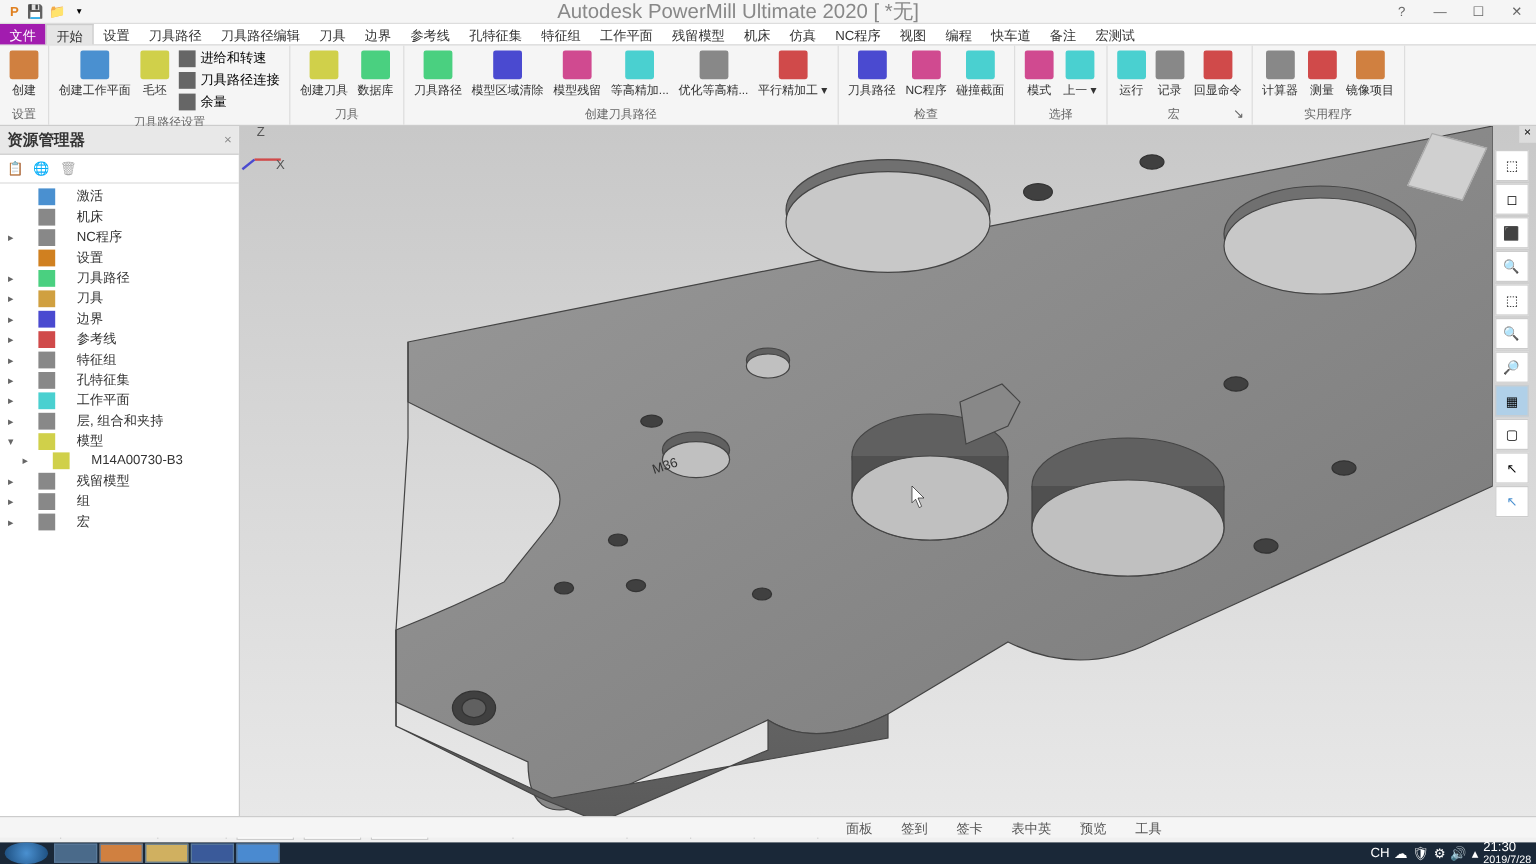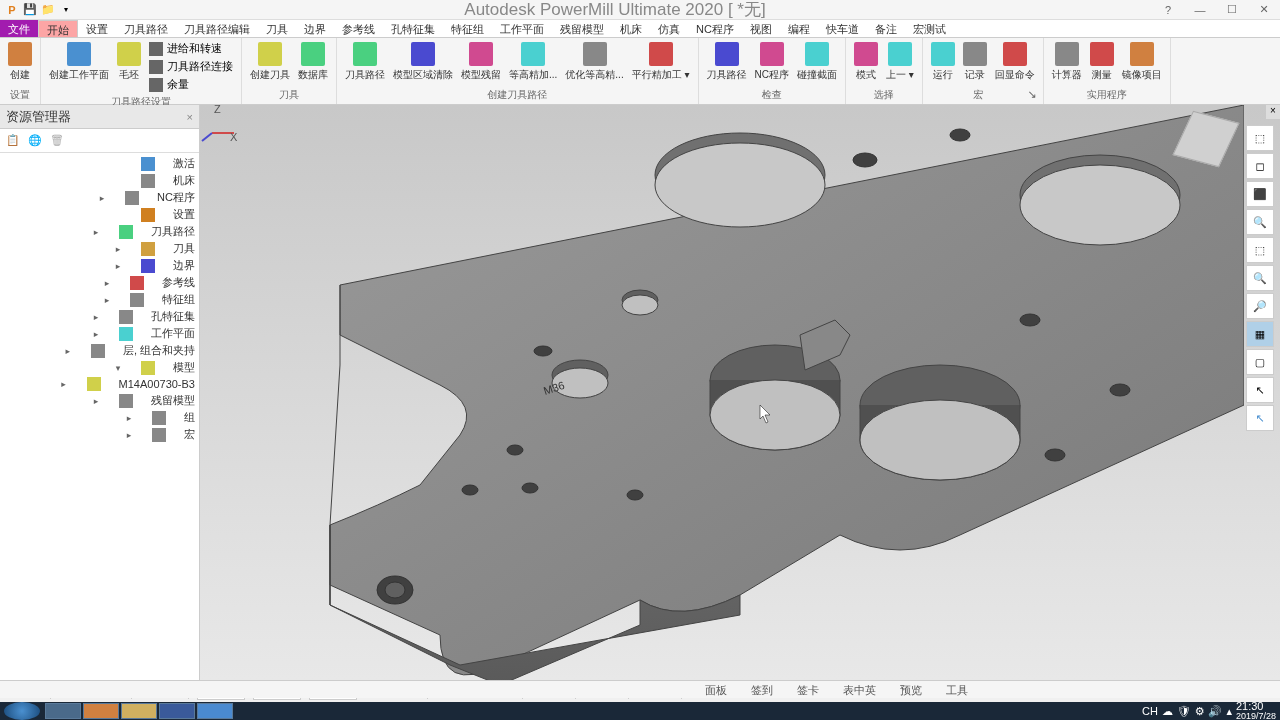--- a/index.html
+++ b/index.html
@@ -6,38 +6,38 @@
 body{width:1280px;height:720px;background:#f0f0f0;overflow:hidden;position:relative;}
 .titlebar{height:20px;background:#f5f5f5;display:flex;align-items:center;padding:0 4px;border-bottom:1px solid #ddd;}
 .titlebar .qat{display:flex;gap:2px;align-items:center;}
 .titlebar .qat-icon{width:16px;height:16px;display:flex;align-items:center;justify-content:center;}
 .titlebar .title{flex:1;text-align:center;color:#888;font-size:17px;}
 .titlebar .win-btns{display:flex;gap:8px;}
 .titlebar .win-btn{width:24px;height:16px;display:flex;align-items:center;justify-content:center;color:#666;}
 .tabs{height:18px;background:#fff;display:flex;border-bottom:1px solid #ccc;}
 .tab{padding:2px 8px;font-size:11px;color:#333;cursor:pointer;}
 .tab.file{background:#a21caf;color:#fff;}
-.tab.active{background:#fca5a5;border:1px solid #ccc;border-bottom:none;}
+.tab.active{background:#e5e5e5;border:1px solid #ccc;border-bottom:none;}
 .ribbon{height:67px;background:#f5f5f5;border-bottom:1px solid #ccc;display:flex;}
 .ribbon-group{border-right:1px solid #ddd;padding:2px 6px;display:flex;flex-direction:column;}
 .ribbon-group .items{flex:1;display:flex;gap:4px;align-items:flex-start;}
 .ribbon-group .label{text-align:center;font-size:10px;color:#666;padding-top:2px;}
 .rbtn{display:flex;flex-direction:column;align-items:center;gap:2px;padding:2px;cursor:pointer;}
 .rbtn .ricon{width:24px;height:24px;background:#4a90d0;border-radius:2px;}
 .rbtn .rtxt{font-size:10px;color:#333;white-space:nowrap;}
 .rbtn-sm{display:flex;align-items:center;gap:4px;font-size:10px;padding:1px 2px;}
 .rbtn-sm .ricon-sm{width:14px;height:14px;background:#666;}
 .content{display:flex;height:575px;}
 .sidebar{width:200px;background:#fff;border-right:1px solid #ccc;display:flex;flex-direction:column;}
 .sidebar-header{height:24px;background:#e8e8e8;display:flex;align-items:center;justify-content:space-between;padding:0 6px;border-bottom:1px solid #ccc;}
-.sidebar-header .title{font-size:13px;font-weight:normal;color:#333;}
+.sidebar-header .title{font-size:13px;font-weight:bold;color:#333;}
 .sidebar-toolbar{height:24px;display:flex;align-items:center;gap:4px;padding:0 4px;border-bottom:1px solid #ddd;}
 .tb-icon{width:18px;height:18px;display:flex;align-items:center;justify-content:center;}
 .tree{flex:1;overflow:auto;padding:2px;}
-.tree-item{display:flex;align-items:center;gap:18px;padding:1px 2px;font-size:11px;color:#333;justify-content:flex-end;}
+.tree-item{display:flex;align-items:center;gap:18px;padding:1px 2px;font-size:11px;color:#333;}
 .tree-item .exp{width:10px;text-align:center;color:#666;font-size:9px;}
 .tree-item .ticon{width:14px;height:14px;display:inline-block;}
 .tree-item.l1{padding-left:14px;}
 .viewport{flex:1;background:linear-gradient(to bottom,#c8c8c8,#e8e8e8);position:relative;}
 .viewport svg{position:absolute;top:0;left:0;}
 .axis-gizmo{position:absolute;bottom:16px;left:16px;}
 .view-cube{position:absolute;top:10px;right:50px;width:48px;height:48px;background:#d0d0d0;border:1px solid #aaa;transform:rotate(15deg) skew(-10deg);}
 .right-toolbar{position:absolute;top:20px;right:4px;width:30px;display:flex;flex-direction:column;gap:2px;}
 .rt-btn{width:28px;height:26px;background:#fff;border:1px solid #ccc;display:flex;align-items:center;justify-content:center;}
 .rt-btn.active{background:#b0d0e8;}

